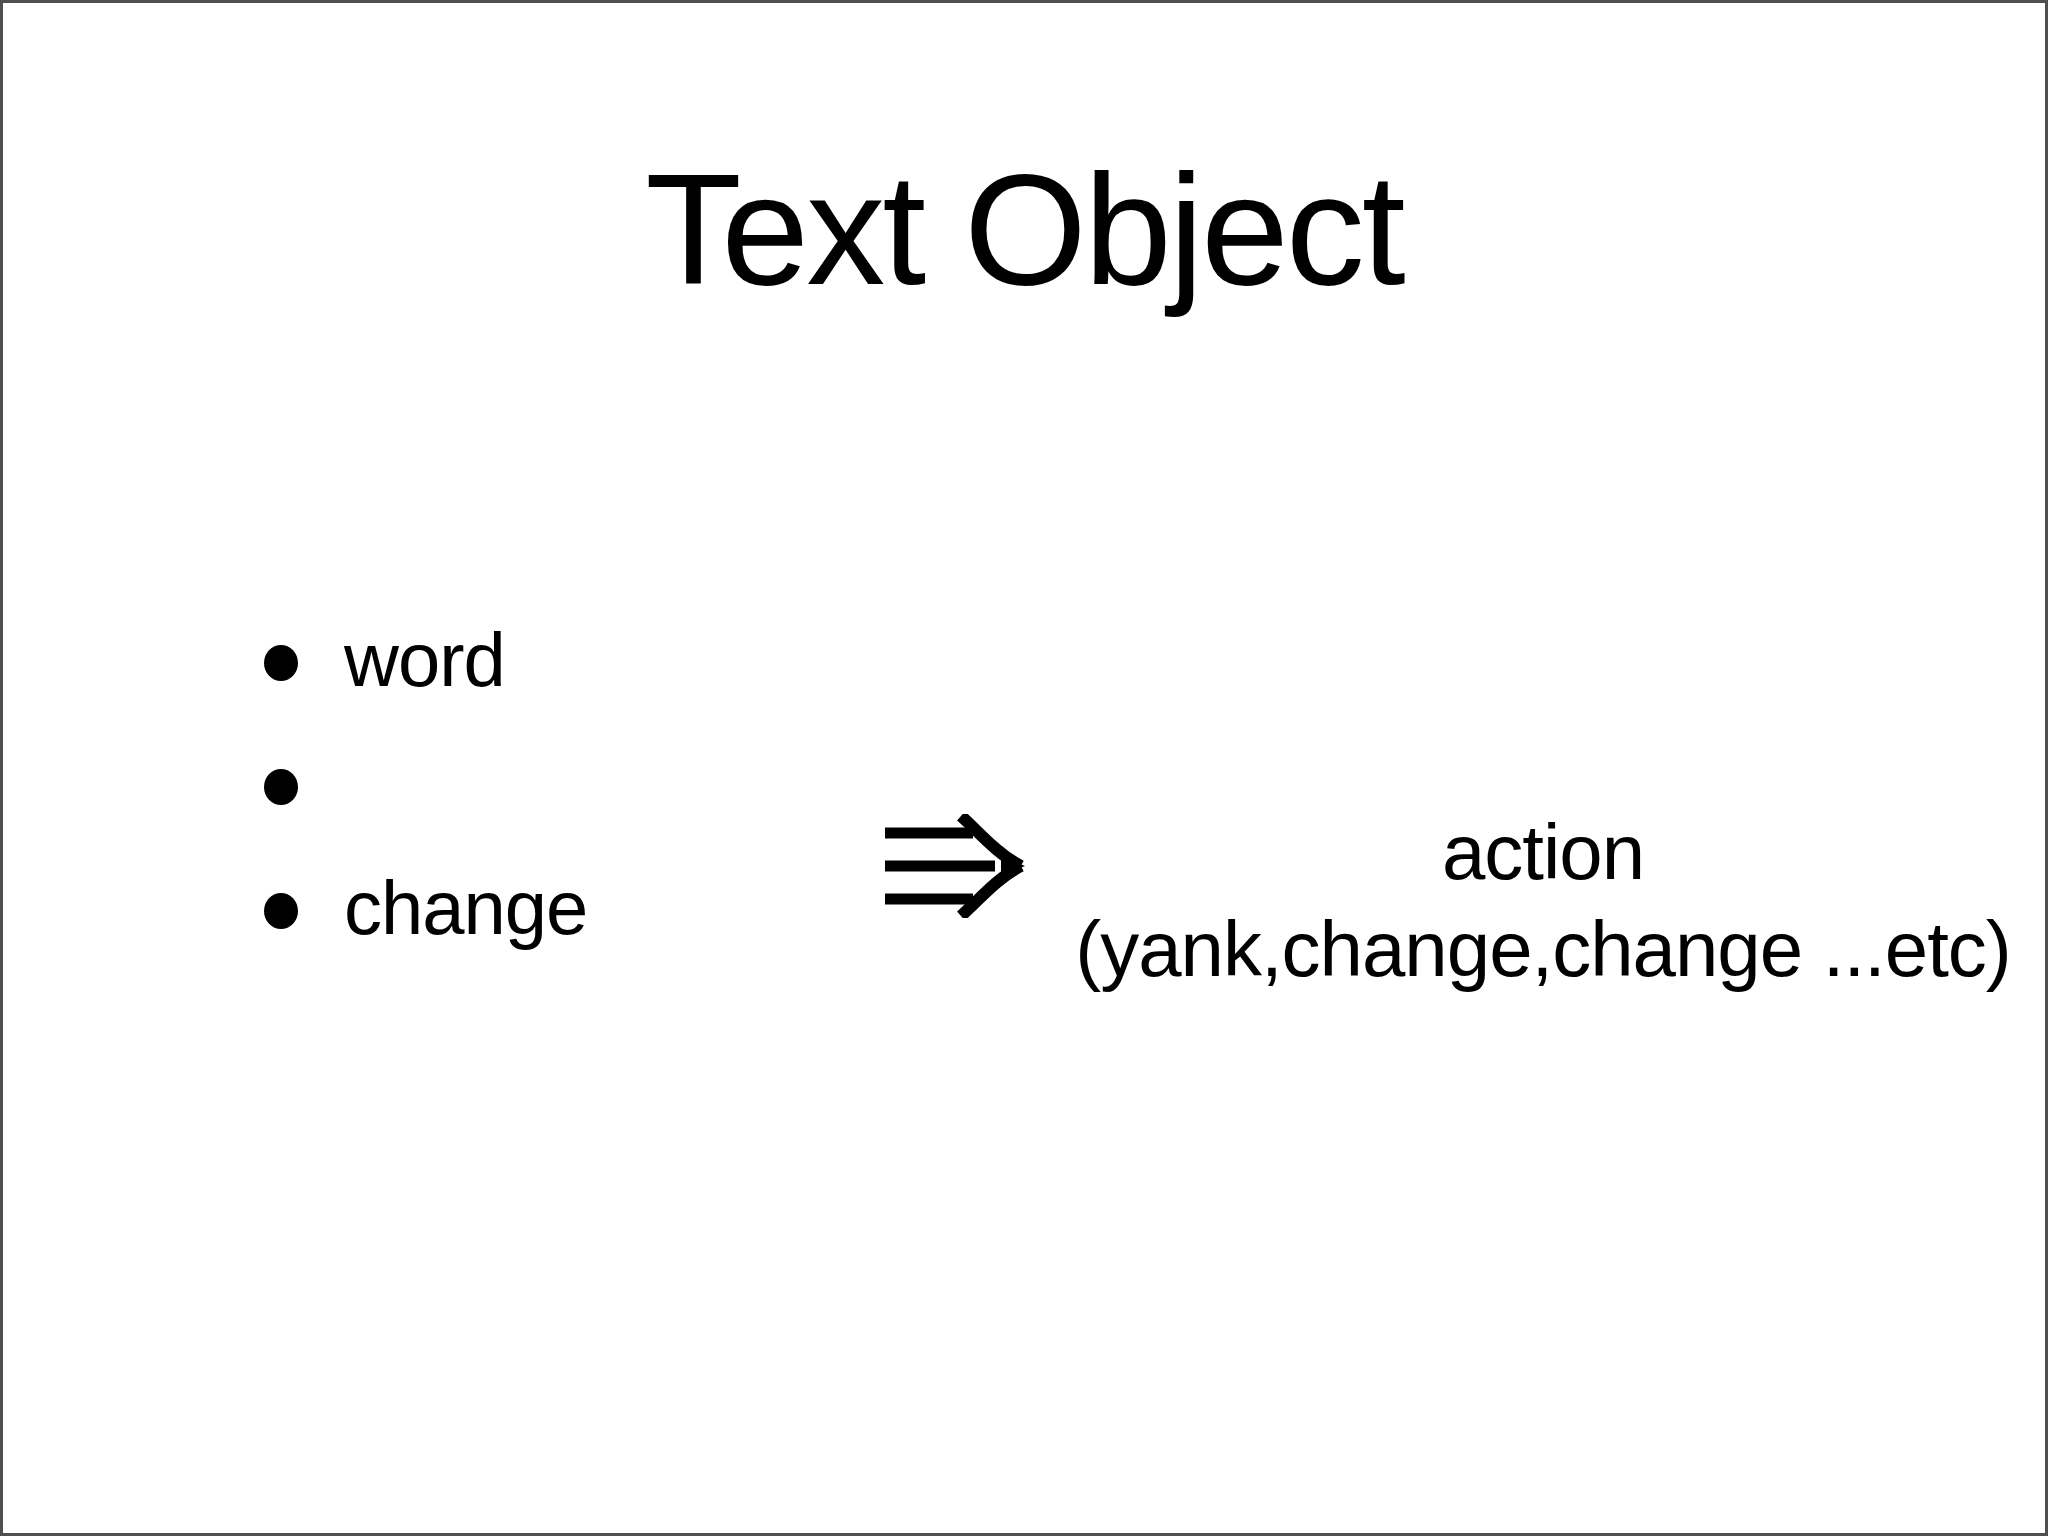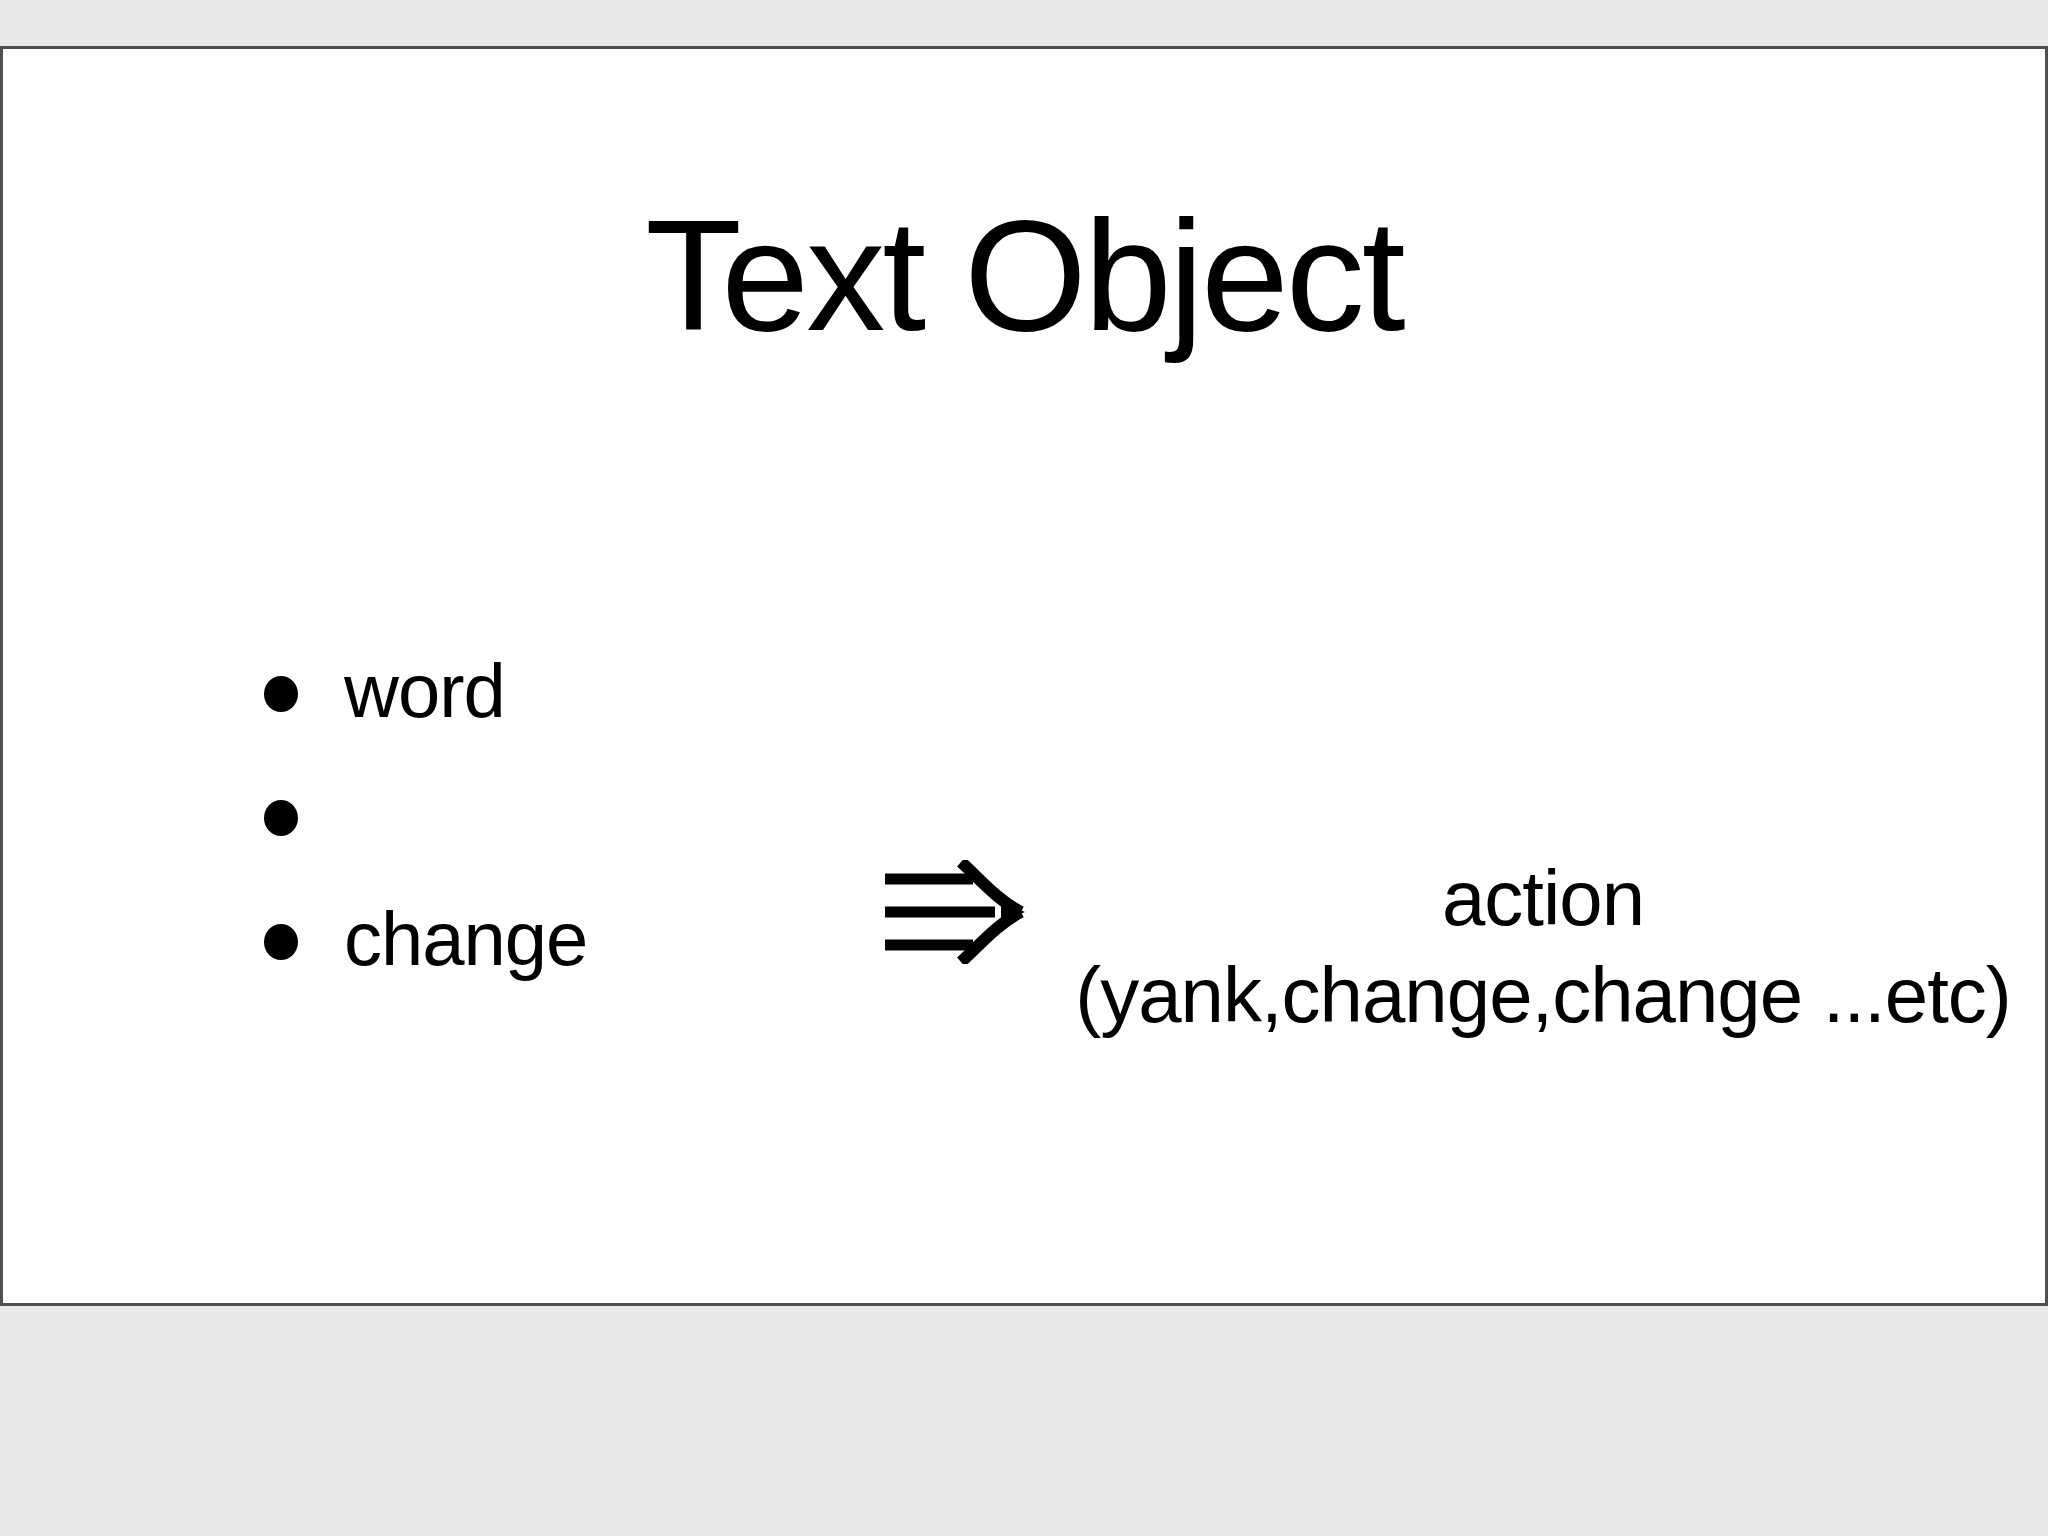--- a/index.html
+++ b/index.html
@@ -10,43 +10,42 @@
   * { margin: 0; padding: 0; box-sizing: border-box; }
   html, body {
     width: 2048px;
     height: 1536px;
     background: #e8e8e8;
     font-family: "Liberation Sans", sans-serif;
   }
   .slide {
     position: relative;
     width: 2048px;
-    height: 1260px;
+    height: 1536px;
     background: var(--bg);
     border: 3px solid var(--border);
     overflow: hidden;
     color: var(--text);
-    margin-top: 46px;
   }
   .slide-title {
     position: absolute;
     top: 136px;
     left: 0;
     width: 100%;
     text-align: center;
     font-size: 158px;
     font-weight: 400;
     letter-spacing: -3px;
     line-height: 1.15;
     color: var(--text);
   }
   .bullet-list {
     position: absolute;
     left: 261px;
-    top: 583px;
+    top: 598px;
     list-style: none;
   }
   .bullet-item {
     height: 124px;
     display: flex;
     align-items: center;
   }
   .bullet-dot {
     width: 34px;
     height: 36px;

